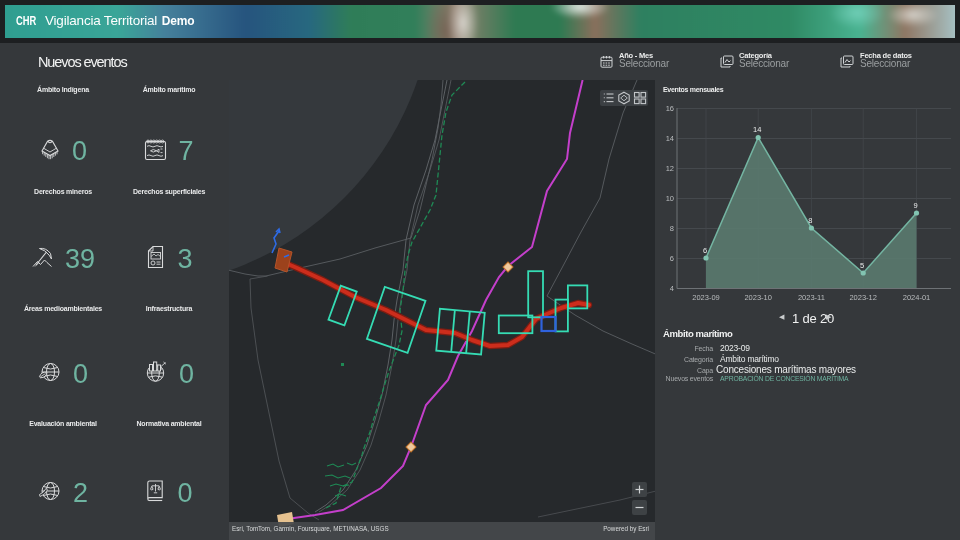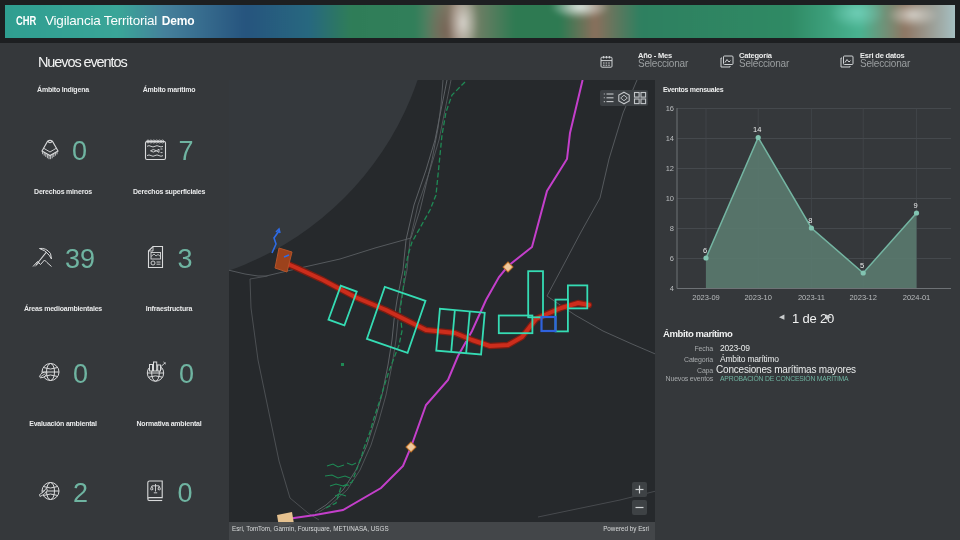--- a/index.html
+++ b/index.html
@@ -45,30 +45,30 @@
 <svg class="abs" style="left:720px;top:55px" width="14" height="13" viewBox="0 0 14 13" fill="none" stroke="#cfd2d4" stroke-width="1">
  <rect x="3.5" y="1" width="9.5" height="8.5" rx="1"></rect>
     <path d="M2,3 L1,3 L1,12 L10,12 L10,11"></path>
  <path d="M5,7.5 L7,4.5 L9,7 L10.5,5.5"></path>
 </svg>
 <svg class="abs" style="left:840px;top:55px" width="14" height="13" viewBox="0 0 14 13" fill="none" stroke="#cfd2d4" stroke-width="1">
  <rect x="3.5" y="1" width="9.5" height="8.5" rx="1"></rect>
     <path d="M2,3 L1,3 L1,12 L10,12 L10,11"></path>
  <path d="M5,7.5 L7,4.5 L9,7 L10.5,5.5"></path>
 </svg>
-<div class="abs" style="left:638px;top:52px">
+<div class="abs" style="left:619px;top:52px">
     <div class="selname">Año - Mes</div>
     <div class="selsub">Seleccionar</div>
   </div>
 <div class="abs" style="left:739px;top:52px">
     <div class="selname">Categoría</div>
     <div class="selsub">Seleccionar</div>
   </div>
 <div class="abs" style="left:860px;top:52px">
-    <div class="selname">Esri de datos</div>
+    <div class="selname">Fecha de datos</div>
     <div class="selsub">Seleccionar</div>
   </div>
 
 <div class="cell" style="left:8px;top:86px">
     <div class="lbl">Ámbito Indígena</div>
   </div>
 <div class="cell" style="left:8px;top:134px">
     <div class="vrow">
       <svg width="22" height="24" viewBox="0 0 22 24" fill="none" stroke="#d9dadb" stroke-width="1.1">
 <path d="M3,14 L8.6,4.2 Q11,2.6 13.4,4.2 L19,14 L11,18.5 Z"></path>

